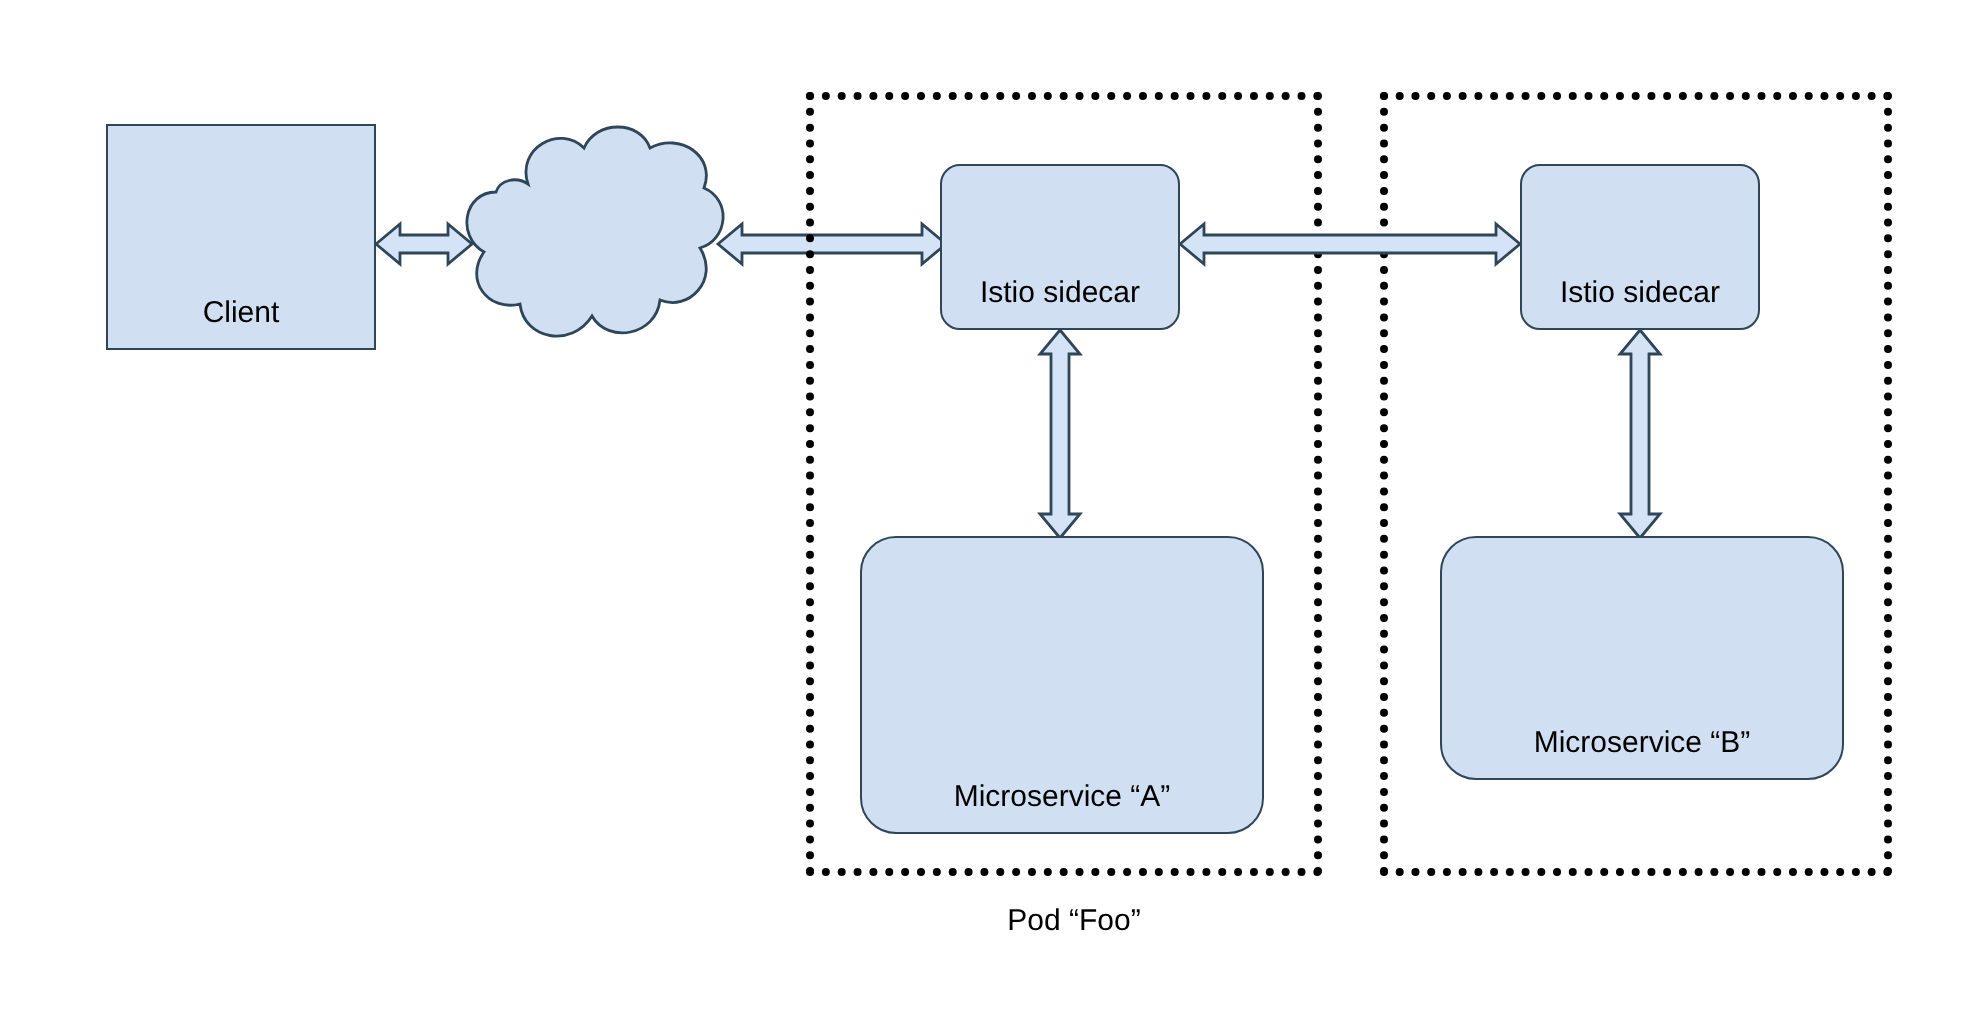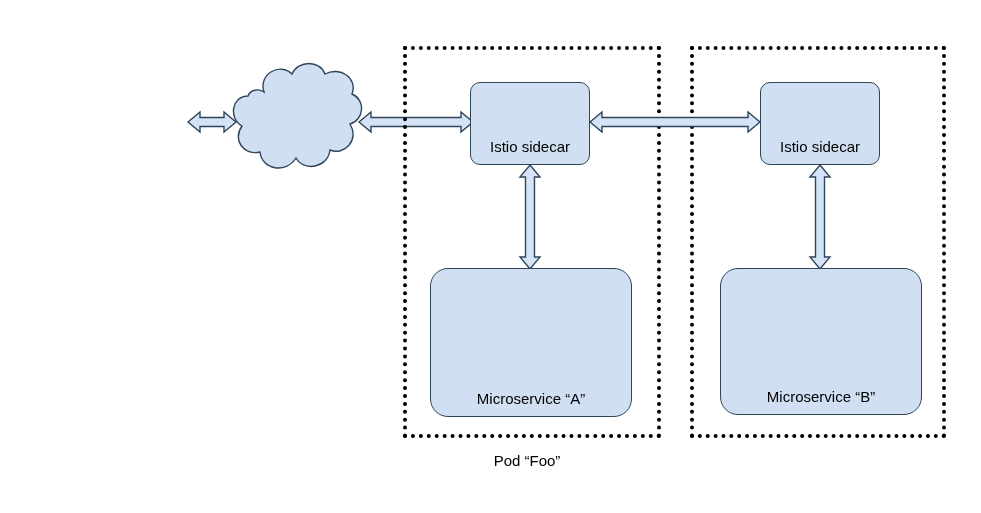--- a/index.html
+++ b/index.html
@@ -65,20 +65,23 @@
   .cloud {
     position: absolute;
   }
   .cloud svg { display: block; }
 </style>
 </head>
 <body>
 
 <div id="canvas">
 
+  <div class="node" style="left:53px; top:62px; width:135px; height:113px;">
+    <span class="node-label">Client</span>
+  </div>
 
   <div class="arrow" style="left:186px; top:104px; width:52px; height:36px;">
     <svg width="52" height="36" viewBox="0 0 52 36">
       <path d="M 2 18 L 14 8 L 14 13.5 L 38 13.5 L 38 8 L 50 18 L 38 28 L 38 22.5 L 14 22.5 L 14 28 Z" fill="#d4e3f5" stroke="#2f4558" stroke-width="1.4" stroke-linejoin="miter"></path>
     </svg>
   </div>
 
   <div class="cloud" style="left:228px; top:56px; width:140px; height:128px;">
     <svg width="140" height="128" viewBox="0 0 140 128">
       <path d="M 36 36
@@ -95,21 +98,21 @@
     </svg>
   </div>
 
   <div class="arrow" style="left:357px; top:104px; width:118px; height:36px;">
     <svg width="118" height="36" viewBox="0 0 118 36">
       <path d="M 2 18 L 14 8 L 14 13.5 L 104 13.5 L 104 8 L 116 18 L 104 28 L 104 22.5 L 14 22.5 L 14 28 Z" fill="#d4e3f5" stroke="#2f4558" stroke-width="1.4" stroke-linejoin="miter"></path>
     </svg>
   </div>
 
   <div class="pod" style="left:403px; top:46px; width:258px; height:392px;"></div>
-  <div class="pod-label" style="left:398px; top:452px; width:258px;">Pod “Foo”</div>
+  <div class="pod-label" style="left:408px; top:452px; width:258px;">Pod “Foo”</div>
 
   <div class="pod" style="left:690px; top:46px; width:256px; height:392px;"></div>
 
   <div class="node rounded" style="left:470px; top:82px; width:120px; height:83px;">
     <span class="node-label">Istio sidecar</span>
   </div>
 
   <div class="arrow" style="left:588px; top:104px; width:174px; height:36px;">
     <svg width="174" height="36" viewBox="0 0 174 36">
       <path d="M 2 18 L 14 8 L 14 13.5 L 160 13.5 L 160 8 L 172 18 L 160 28 L 160 22.5 L 14 22.5 L 14 28 Z" fill="#d4e3f5" stroke="#2f4558" stroke-width="1.4" stroke-linejoin="miter"></path>
@@ -129,17 +132,17 @@
   <div class="arrow" style="left:802px; top:163px; width:36px; height:108px;">
     <svg width="36" height="108" viewBox="0 0 36 108">
       <path d="M 18 2 L 28 14 L 22.5 14 L 22.5 94 L 28 94 L 18 106 L 8 94 L 13.5 94 L 13.5 14 L 8 14 Z" fill="#d4e3f5" stroke="#2f4558" stroke-width="1.4" stroke-linejoin="miter"></path>
     </svg>
   </div>
 
   <div class="node rounded-lg" style="left:430px; top:268px; width:202px; height:149px;">
     <span class="node-label">Microservice “A”</span>
   </div>
 
-  <div class="node rounded-lg" style="left:720px; top:268px; width:202px; height:147px;">
+  <div class="node rounded-lg" style="left:720px; top:268px; width:202px; height:122px;">
     <span class="node-label">Microservice “B”</span>
   </div>
 
 </div>
 
 </body></html>

